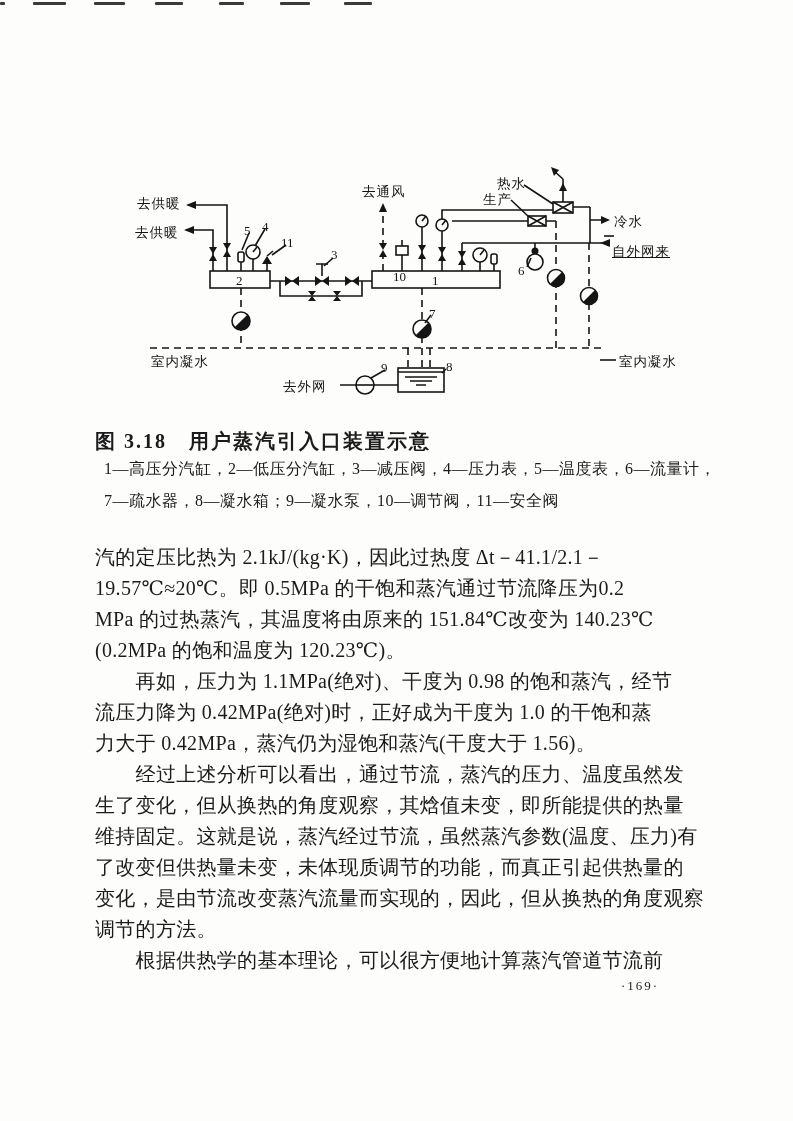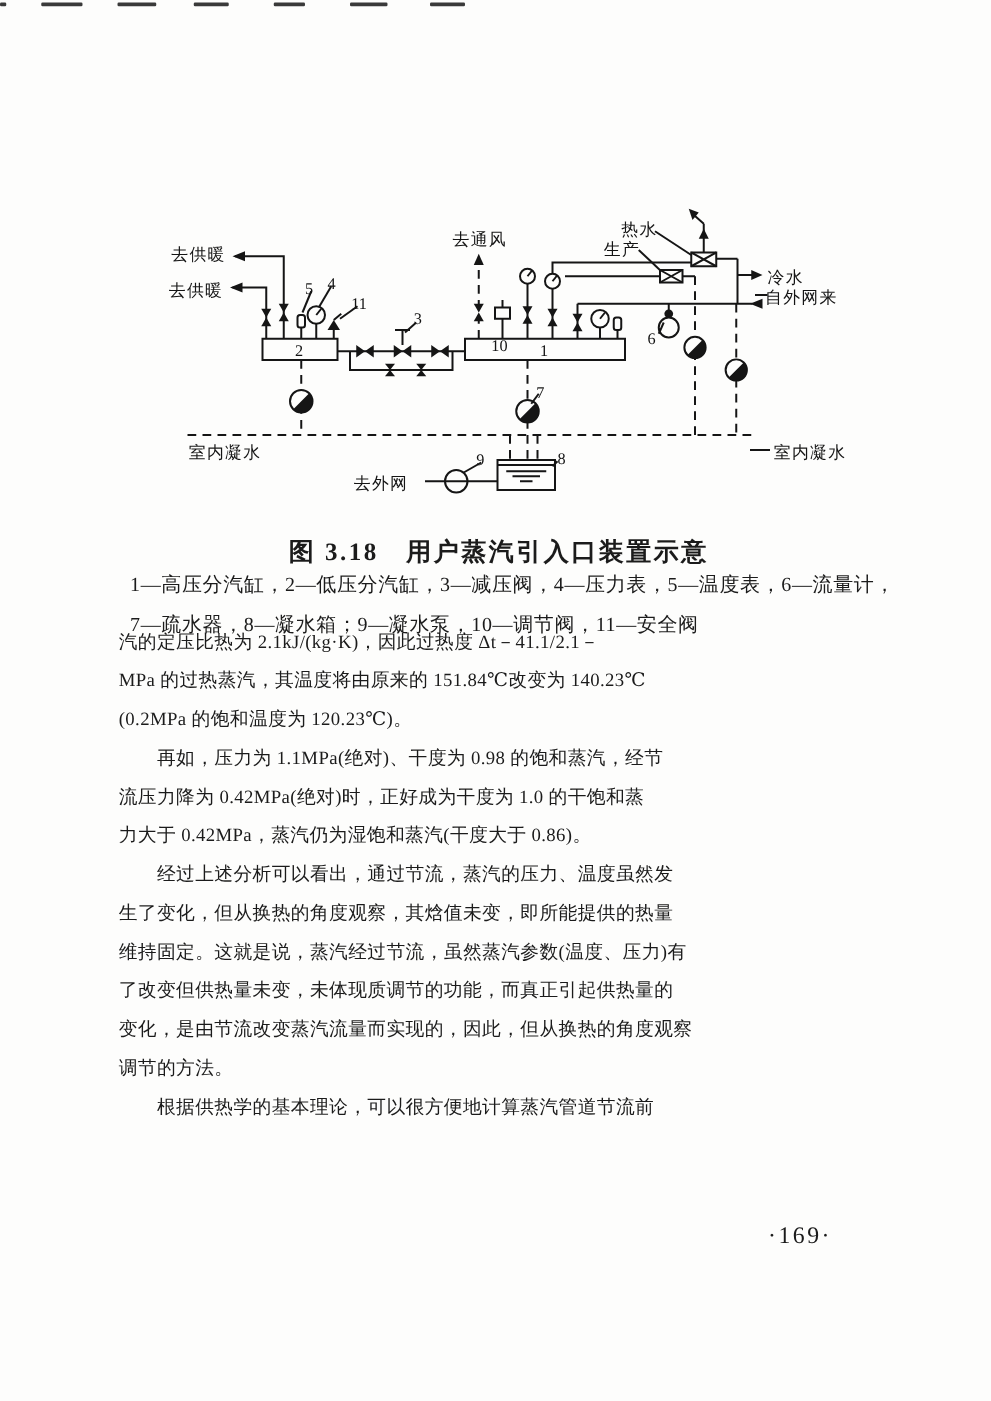--- a/index.html
+++ b/index.html
@@ -7,28 +7,28 @@
     position:relative;width:793px;height:1121px;margin:0 auto;
     background:#fdfdfc;overflow:hidden;
     font-family:"Liberation Serif","DejaVu Serif",serif;color:#1b1b1b;
   }
   .scan-mark{position:absolute;top:2px;height:3px;background:#3a3a3a;border-radius:1px;}
   .diagram{position:absolute;left:90px;top:163px;width:620px;height:255px;}
   .diagram svg{position:absolute;left:0;top:0;}
   .dlabel{position:absolute;font-size:13.5px;letter-spacing:1px;white-space:nowrap;color:#141414;}
   .dnum{position:absolute;font-size:13px;letter-spacing:0;color:#141414;}
   .caption{
-    position:absolute;left:95px;top:428px;width:608px;text-align:center;
+    position:absolute;left:95px;top:428px;width:608px;text-align:left;
     font-size:20px;font-weight:600;letter-spacing:2px;
   }
   .legend{position:absolute;left:104px;top:453px;width:600px;font-size:16px;}
   .legend .lg-line{height:32px;line-height:32px;white-space:nowrap;letter-spacing:0.5px;}
-  .bodytext{position:absolute;left:95px;top:499px;width:610px;font-size:15px;}
+  .bodytext{position:absolute;left:95px;top:542px;width:610px;font-size:20px;}
   .bodytext .b-line{height:31px;line-height:31px;white-space:nowrap;letter-spacing:0.3px;}
-  .pagenum{position:absolute;left:600px;top:978px;width:80px;text-align:center;font-size:19px;letter-spacing:2px;}
+  .pagenum{position:absolute;left:600px;top:978px;width:80px;text-align:center;font-size:13px;letter-spacing:2px;}
   .sline{stroke:#151515;stroke-width:1.6;fill:none;}
   .sdash{stroke:#151515;stroke-width:1.6;fill:none;stroke-dasharray:7 5;}
   .sfill{fill:#151515;stroke:none;}
   .swhite{fill:#fdfdfc;stroke:#151515;stroke-width:1.6;}
 </style>
 </head>
 <body>
 
 <div class="page">
 
@@ -208,21 +208,21 @@
         <path class="sline" d="M295,207 L281,215"></path>
       </g>
     </svg>
 
     <span class="dlabel" style="left:47px;top:32px;">去供暖</span>
     <span class="dlabel" style="left:45px;top:61px;">去供暖</span>
     <span class="dlabel" style="left:272px;top:20px;">去通风</span>
     <span class="dlabel" style="left:407px;top:12px;">热水</span>
     <span class="dlabel" style="left:393px;top:28px;">生产</span>
     <span class="dlabel" style="left:524px;top:50px;">冷水</span>
-    <span class="dlabel" style="left:522px;top:66px;">自外网来</span>
+    <span class="dlabel" style="left:522px;top:80px;text-decoration:underline;">自外网来</span>
     <span class="dlabel" style="left:61px;top:190px;">室内凝水</span>
     <span class="dlabel" style="left:529px;top:190px;">室内凝水</span>
     <span class="dlabel" style="left:193px;top:215px;">去外网</span>
 
     <span class="dnum" style="left:342px;top:110px;">1</span>
     <span class="dnum" style="left:146px;top:110px;">2</span>
     <span class="dnum" style="left:241px;top:84px;">3</span>
     <span class="dnum" style="left:172px;top:56px;">4</span>
     <span class="dnum" style="left:154px;top:60px;">5</span>
     <span class="dnum" style="left:428px;top:100px;">6</span>
@@ -235,25 +235,26 @@
 
   <div class="caption">图 3.18　用户蒸汽引入口装置示意</div>
 
   <div class="legend">
     <div class="lg-line">1—高压分汽缸，2—低压分汽缸，3—减压阀，4—压力表，5—温度表，6—流量计，</div>
     <div class="lg-line">7—疏水器，8—凝水箱；9—凝水泵，10—调节阀，11—安全阀</div>
   </div>
 
   <div class="bodytext">
     <div class="b-line">汽的定压比热为 2.1kJ/(kg·K)，因此过热度 Δt－41.1/2.1－</div>
+    <div class="b-line">19.57℃≈20℃。即 0.5MPa 的干饱和蒸汽通过节流降压为0.2</div>
     <div class="b-line">MPa 的过热蒸汽，其温度将由原来的 151.84℃改变为 140.23℃</div>
     <div class="b-line">(0.2MPa 的饱和温度为 120.23℃)。</div>
     <div class="b-line">　　再如，压力为 1.1MPa(绝对)、干度为 0.98 的饱和蒸汽，经节</div>
     <div class="b-line">流压力降为 0.42MPa(绝对)时，正好成为干度为 1.0 的干饱和蒸</div>
-    <div class="b-line">力大于 0.42MPa，蒸汽仍为湿饱和蒸汽(干度大于 0.86)。</div>
+    <div class="b-line">力大于 0.42MPa，蒸汽仍为湿饱和蒸汽(干度大于 1.56)。</div>
     <div class="b-line">　　经过上述分析可以看出，通过节流，蒸汽的压力、温度虽然发</div>
     <div class="b-line">生了变化，但从换热的角度观察，其焓值未变，即所能提供的热量</div>
     <div class="b-line">维持固定。这就是说，蒸汽经过节流，虽然蒸汽参数(温度、压力)有</div>
     <div class="b-line">了改变但供热量未变，未体现质调节的功能，而真正引起供热量的</div>
     <div class="b-line">变化，是由节流改变蒸汽流量而实现的，因此，但从换热的角度观察</div>
     <div class="b-line">调节的方法。</div>
     <div class="b-line">　　根据供热学的基本理论，可以很方便地计算蒸汽管道节流前</div>
   </div>
 
   <div class="pagenum">·169·</div>

